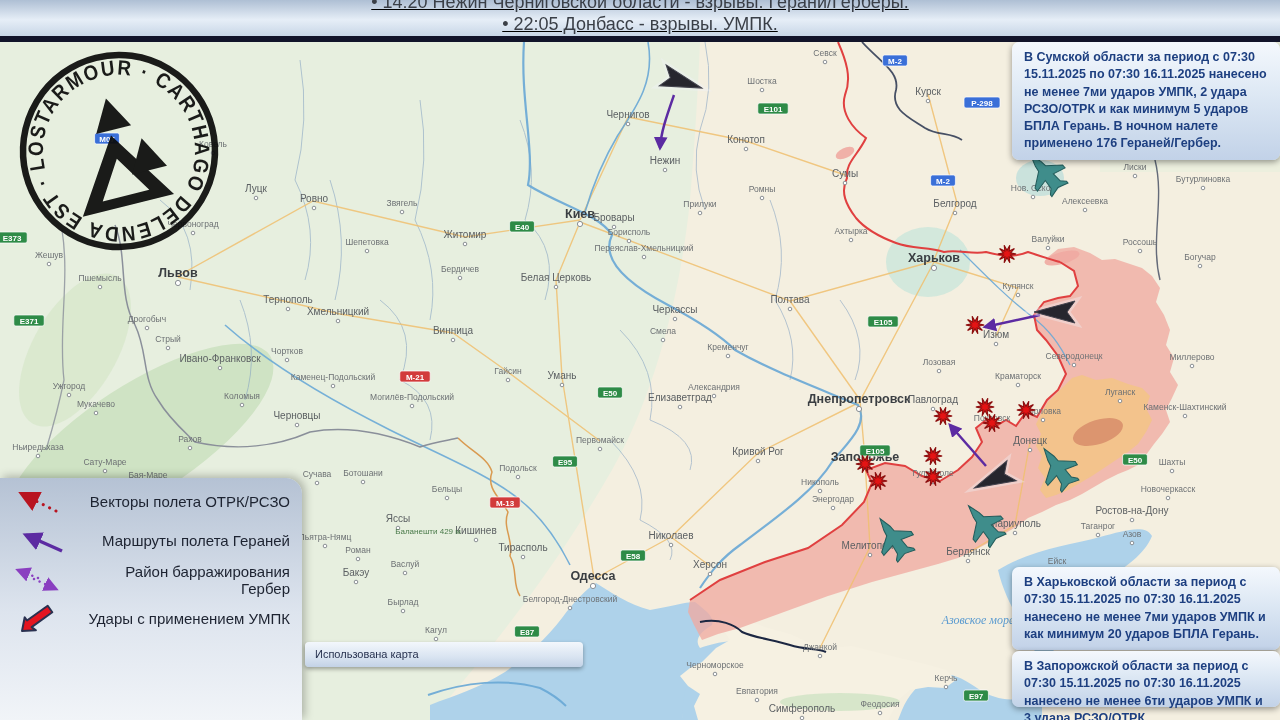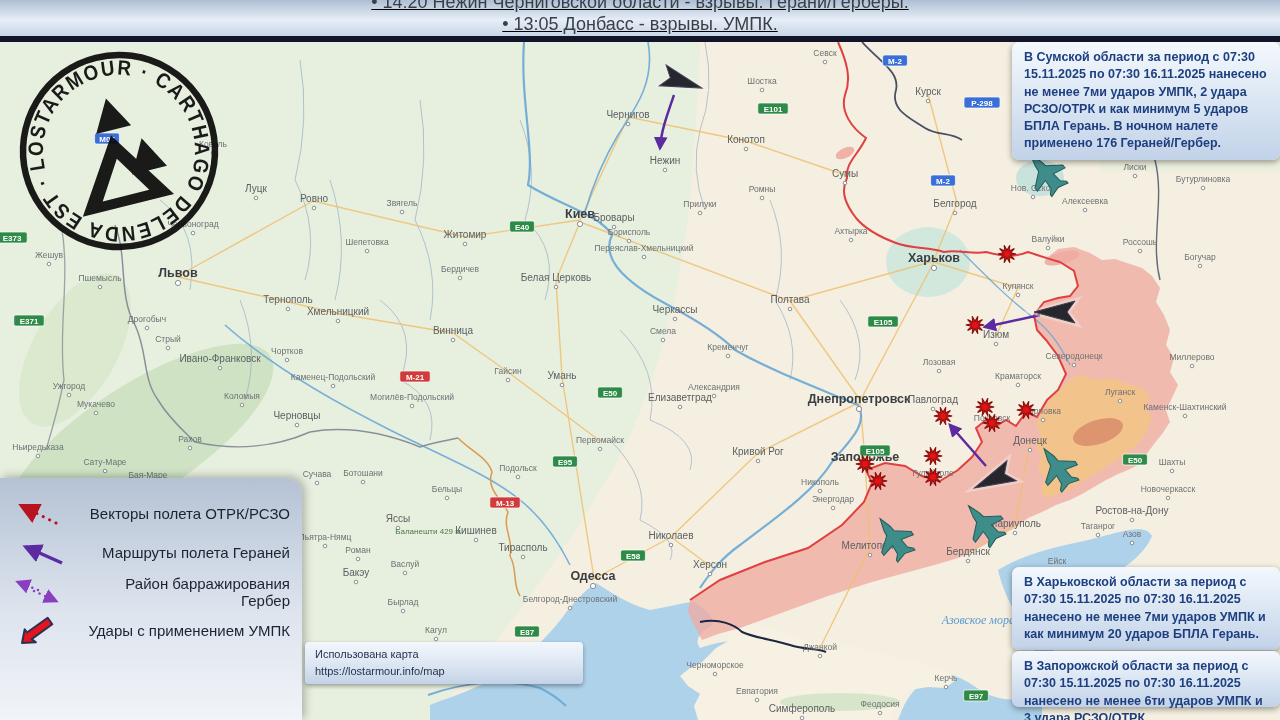--- a/index.html
+++ b/index.html
@@ -24,21 +24,21 @@
   .parrow{stroke:#5c2ba2;stroke-width:2.5;fill:none;}
   .drone{fill:#26262e;stroke:#43434e;stroke-width:1;}
   .droneglow{fill:none;stroke:#eef2f8;stroke-width:6;opacity:.38;}
   .jet{fill:#3f8d8b;stroke:#235d5c;stroke-width:.7;}
   
   .stamp{position:absolute;left:6px;top:44px;z-index:30;opacity:.93;}
   
   .legend{position:absolute;left:0;top:478px;width:302px;height:242px;z-index:35;
           background:linear-gradient(180deg,#b5c2d4 0%,#dde4ee 55%,#f1f4f8 100%);
           border-top-right-radius:16px;box-shadow:3px -2px 8px rgba(0,0,0,.25);
-          padding-top:16px;box-sizing:border-box;}
+          padding-top:4px;box-sizing:border-box;}
   .lrow{display:flex;align-items:center;height:39px;}
   .licon{width:78px;flex:0 0 78px;display:flex;justify-content:center;}
   .llabel{flex:1;text-align:right;padding-right:12px;font-size:15px;color:#1d2331;}
   
   .attrib{position:absolute;left:305px;top:642px;width:258px;z-index:35;
           background:linear-gradient(180deg,#f3f7fc 0%,#d9e4f1 60%,#c3d2e6 100%);
           border-radius:4px;box-shadow:0 2px 4px rgba(0,0,0,.35);
           padding:4px 10px;font-size:11px;line-height:17px;color:#27324f;}
   
   .info-box{position:absolute;left:1012px;width:268px;box-sizing:border-box;z-index:35;
@@ -446,21 +446,21 @@
         </g>
         <g transform="translate(893,537) rotate(-35) scale(1.5)">
           <path d="M0,-15 L2.5,-7 L3,-3 L12,4 L12,6.5 L3.5,4.5 L4,11 L7,14 L7,15.5 L0,13.5 L-7,15.5 L-7,14 L-4,11 L-3.5,4.5 L-12,6.5 L-12,4 L-3,-3 L-2.5,-7 Z" class="jet"></path>
         </g>
       </g>
   </svg>
 
   <div class="ticker">
     <div class="ticker-inner">
       <div>• 14:20 Нежин Черниговской области - взрывы. Герани/Герберы.</div>
-      <div>• 13:05 Донбасс - взрывы. УМПК.</div>
+      <div>• 22:05 Донбасс - взрывы. УМПК.</div>
     </div>
   </div>
   <div class="topbar-divider"></div>
 
   <svg class="stamp" width="226" height="218" viewBox="0 0 226 218">
     <g transform="rotate(-14 113 107)" fill="#0b0b0b">
       <circle cx="113" cy="107" r="96" fill="none" stroke="#0b0b0b" stroke-width="6.5"></circle>
       <path id="ringpath" d="M113,107 m-76,0 a76,76 0 1,1 152,0 a76,76 0 1,1 -152,0" fill="none"></path>
       <text font-family="Liberation Sans, sans-serif" font-size="21" font-weight="bold" letter-spacing="2">
         <textPath href="#ringpath" textLength="470" lengthAdjust="spacingAndGlyphs">LOSTARMOUR · CARTHAGO DELENDA EST ·</textPath>
@@ -502,20 +502,19 @@
         <svg width="70" height="36">
             <polygon points="43.7,4.7 23,19.5 20.7,16.3 18,30 31.9,29.3 27.6,26.1 48.3,11.3" fill="#e41420" stroke="#2a3150" stroke-width="2" stroke-linejoin="round"></polygon>
           </svg>
       </span>
       <span class="llabel">Удары с применением УМПК</span>
     </div>
   </div>
 
   <div class="attrib">
     <div>Использована карта</div>
-    <div>https://lostarmour.info/map</div>
   </div>
 
   <div class="info-box ib1">В Сумской области за период с 07:30 15.11.2025 по 07:30 16.11.2025 нанесено не менее 7ми ударов УМПК, 2 удара РСЗО/ОТРК  и как минимум 5 ударов БПЛА Герань. В ночном налете применено 176 Гераней/Гербер.</div>
   <div class="info-box ib2">В Харьковской области за период с 07:30 15.11.2025 по 07:30 16.11.2025 нанесено не менее 7ми ударов УМПК и как минимум 20 ударов БПЛА Герань.</div>
   <div class="info-box ib3">В Запорожской области за период с 07:30 15.11.2025 по 07:30 16.11.2025 нанесено не менее 6ти ударов УМПК и 3 удара РСЗО/ОТРК.</div>
 
 </div>
 
 </body></html>

